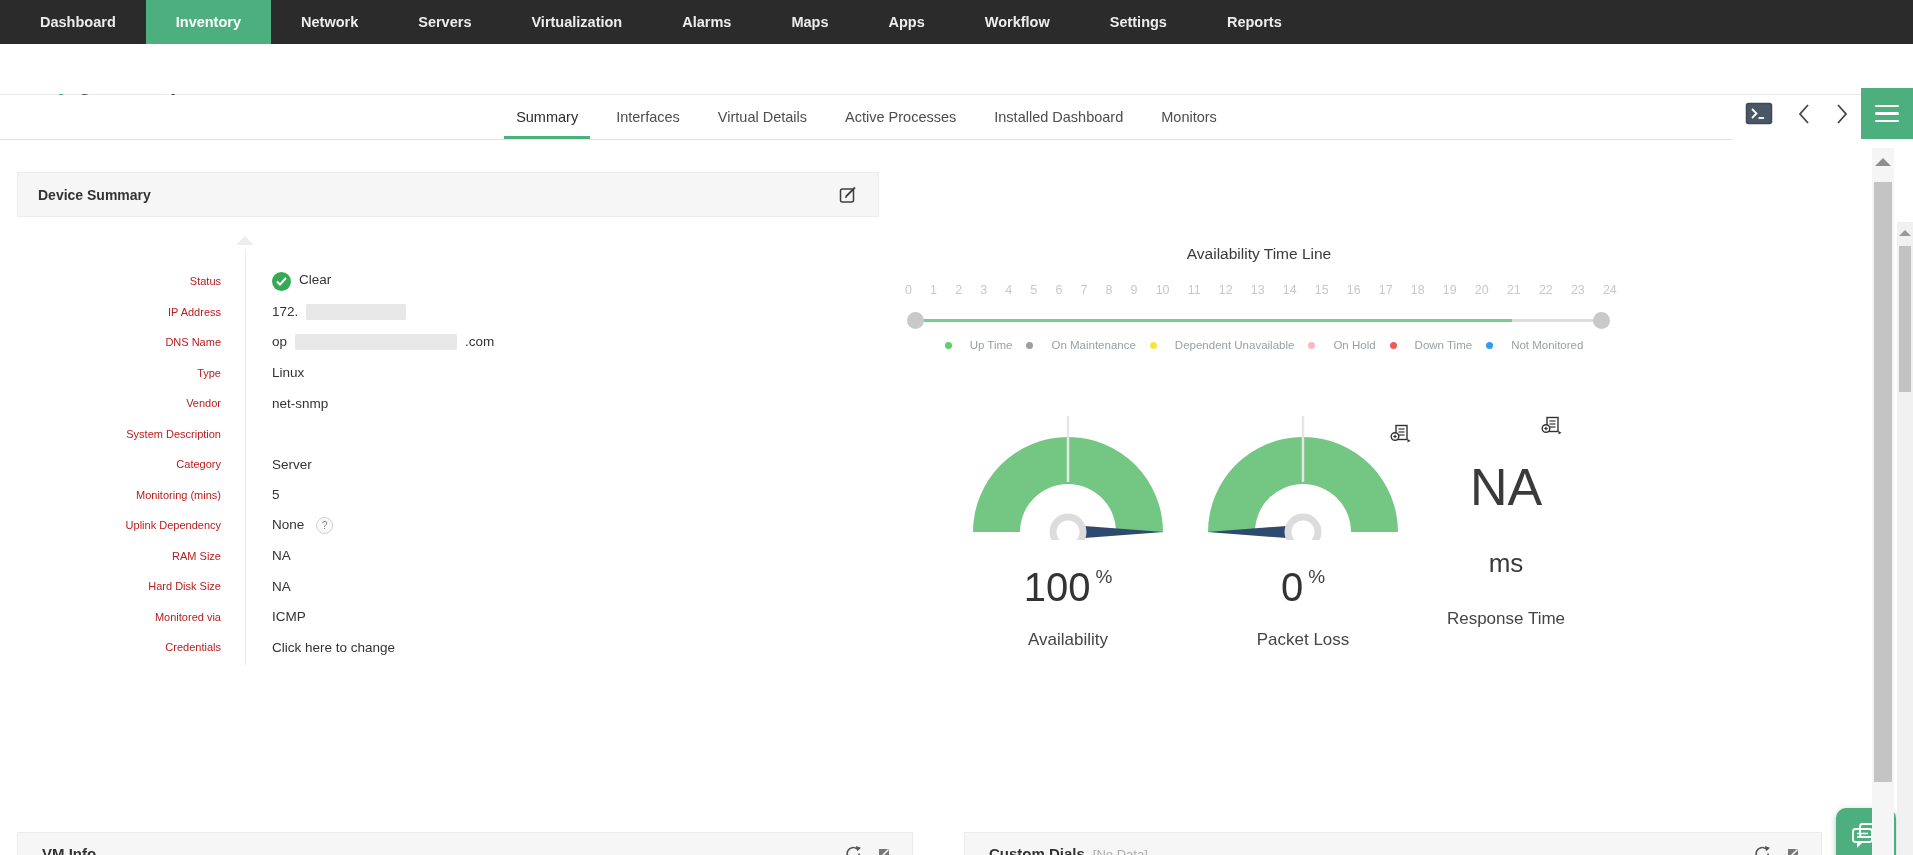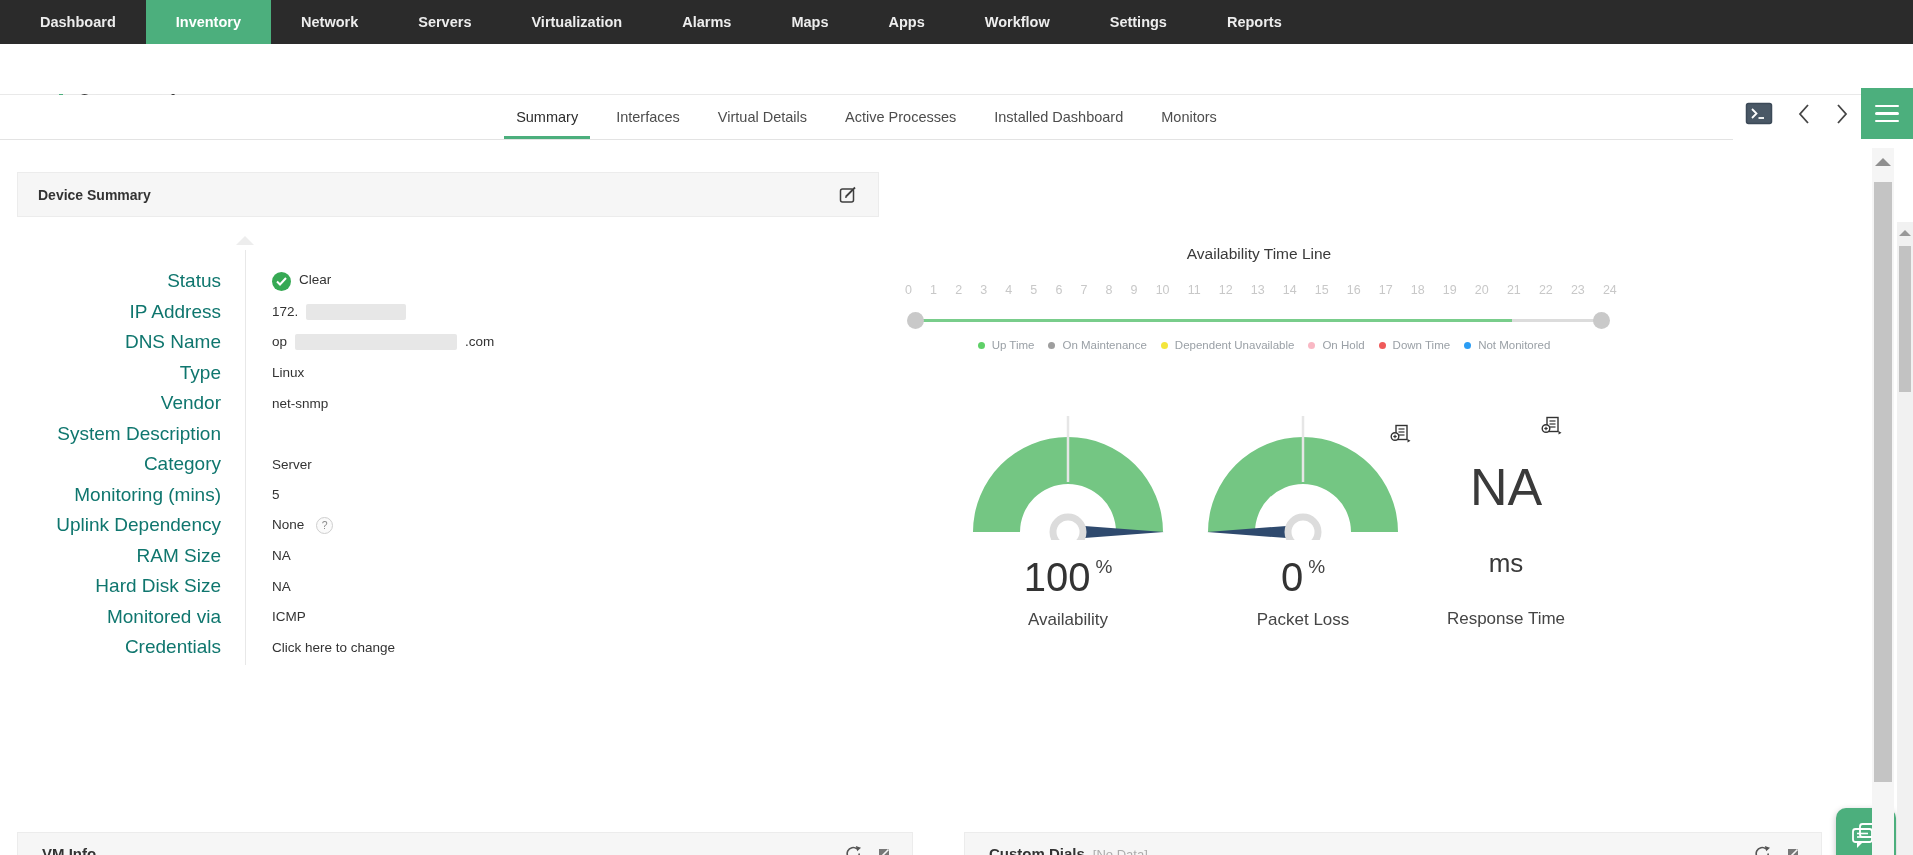--- a/index.html
+++ b/index.html
@@ -38,45 +38,45 @@
   
   .panel-ds{position:absolute;left:17px;top:172px;width:862px;}
   .panel-head{height:45px;background:#f6f6f6;border:1px solid #ececec;box-sizing:border-box;
               display:flex;align-items:center;justify-content:space-between;padding:0 20px;}
   .panel-title{font-size:14px;font-weight:bold;color:#333;}
   .ds-caret{position:absolute;left:219px;top:64px;width:0;height:0;
             border-left:9px solid transparent;border-right:9px solid transparent;border-bottom:9px solid #ededed;}
   .ds-divider{position:absolute;left:228px;top:78px;width:1px;height:415px;background:#e8e8e8;}
   .ds-rows{position:absolute;left:0;top:94px;width:100%;}
   .ds-row{display:flex;align-items:center;height:30.5px;}
-  .ds-label{width:204px;text-align:right;padding-right:24px;font-size:19px;color:#0f766e;flex:none;}
+  .ds-label{width:204px;text-align:right;padding-right:24px;font-size:11px;color:#b91c1c;flex:none;}
   .ds-value{padding-left:27px;font-size:13.5px;color:#333;display:flex;align-items:flex-start;gap:8px;}
   .check-circle{width:19px;height:19px;border-radius:50%;background:#36a954;display:flex;align-items:center;justify-content:center;flex:none;}
   .mask-ip{width:100px;height:16px;background:#e7e7e7;}
   .mask-dns{width:162px;height:16px;background:#e7e7e7;}
   .help-badge{width:17px;height:17px;border-radius:50%;border:1px solid #cfcfcf;background:#fafafa;color:#8a8a8a;
               font-size:10.5px;display:flex;align-items:center;justify-content:center;margin-left:4px;cursor:pointer;box-sizing:border-box;}
   .link-text{cursor:pointer;}
 
   
   .atl-title{position:absolute;left:959px;top:245px;width:600px;text-align:center;font-size:15.5px;color:#3a3a3a;}
   .ticks{position:absolute;left:905px;top:283px;width:712px;display:flex;justify-content:space-between;
          font-size:12.5px;color:#c8c8c8;}
   .slider{position:absolute;left:907px;top:311px;width:710px;height:18px;}
   .sl-green{position:absolute;left:8px;top:8px;width:597px;height:3px;background:#79cd8b;}
   .sl-gray{position:absolute;left:605px;top:8px;width:90px;height:3px;background:#dcdcdc;}
   .sl-handle{position:absolute;top:1px;width:17px;height:17px;border-radius:50%;background:#c9c9c9;cursor:pointer;}
   .legend{position:absolute;left:909px;top:339px;width:710px;display:flex;justify-content:center;gap:14px;
           font-size:11.5px;color:#9aa0a6;}
-  .legend-item{display:flex;align-items:center;gap:7px;white-space:nowrap;}
+  .legend-item{display:flex;align-items:center;gap:18px;white-space:nowrap;}
   .legend-dot{width:7px;height:7px;border-radius:50%;flex:none;}
 
   
   .gauge{position:absolute;top:400px;width:200px;text-align:center;}
-  .gauge-value{margin-top:6px;font-size:40px;color:#333;line-height:42px;}
+  .gauge-value{margin-top:6px;font-size:40px;color:#333;line-height:62px;}
   .gauge-unit{font-size:19px;color:#444;vertical-align:18px;margin-left:5px;}
   .gauge-label{margin-top:12px;font-size:17px;color:#454545;}
   .response{position:absolute;left:1406px;top:412px;width:200px;text-align:center;}
   .rt-value{margin-top:40px;font-size:52px;color:#3a3a3a;line-height:70px;}
   .rt-unit{margin-top:26px;font-size:26px;color:#3a3a3a;}
   .rt-label{margin-top:30px;font-size:17px;color:#454545;}
   .report-icon{position:absolute;cursor:pointer;}
 
   
   .panel-bottom{position:absolute;top:832px;height:60px;background:#f6f6f6;border:1px solid #ececec;box-sizing:border-box;

